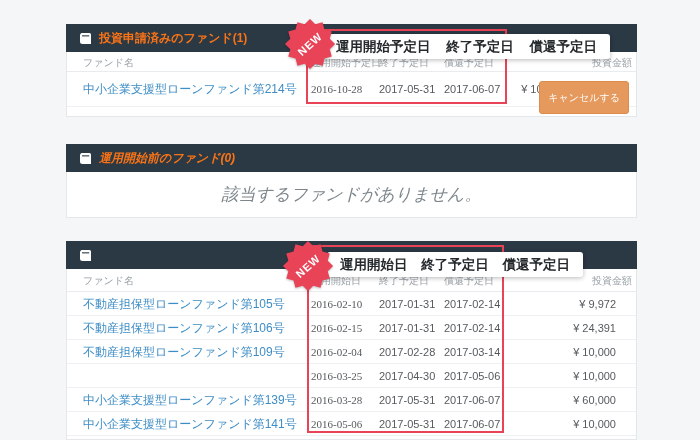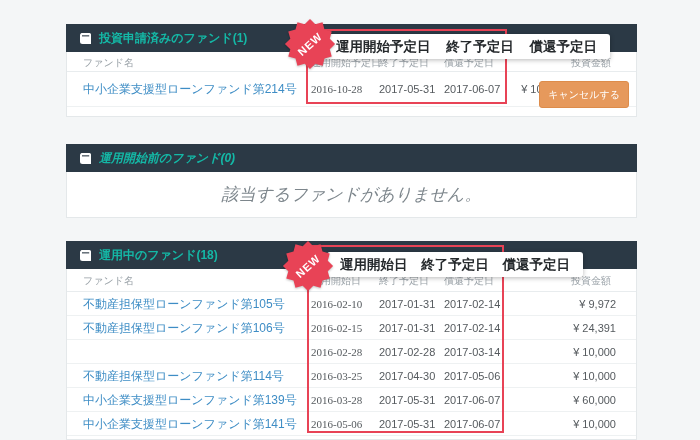--- a/index.html
+++ b/index.html
@@ -8,44 +8,44 @@
     position:relative;
     background:#f4f6f7;
     font-family:"Liberation Sans","DejaVu Sans",sans-serif;
   }
   .panel {
     position:absolute; left:66px; width:571px;
     background:#fff;
     border:1px solid #e4e8ea; border-top:none;
   }
   .panel-header {
-    height:28px; background:#2b3945; color:#14b8a6;
+    height:28px; background:#2b3945; color:#f97316;
     display:flex; align-items:center; gap:7px;
     padding:0 13px; font-size:12px; font-weight:bold;
     margin:-1px -1px 0 -1px;
   }
   .panel-body { position:relative; }
   .colhead { position:relative; border-bottom:1px solid #e8ecee; }
   .colhead span {
     position:absolute; font-size:10px; color:#9aa2a8; white-space:nowrap;
   }
   .row { position:relative; border-bottom:1px solid #eef1f2; }
   .row span { position:absolute; white-space:nowrap; }
   .c-name { left:16px; font-size:12px; color:#3e8dc5; cursor:pointer; }
   .c-start { left:244px;font-family:Liberation Serif, serif; } .c-end { left:312px; } .c-red { left:377px; }
   .c-date { font-size:11px; color:#555a5e; }
   .h-name { left:16px; } .h-start { left:244px; } .h-end { left:312px; } .h-red { left:377px; }
-  .h-amt { right:25px; }
+  .h-amt { right:4px; }
   .c-amt { font-size:11px; color:#555a5e; }
   
   .p1 .colhead { height:20px; } .p1 .colhead span { line-height:21px; }
   .p1 .row { height:35px; } .p1 .row span { line-height:35px; }
   .p1 .c-amt { right:72px; }
   .cancel-btn {
-    position:absolute; right:7px; top:9px; height:27px;
+    position:absolute; right:7px; top:9px; height:33px;
     background:#e6995c; border:1px solid #dd8c4b; border-radius:3px;
     color:#fff; font-size:10px; line-height:15px; padding:0 8px;
     cursor:pointer; font-family:inherit;
   }
   
   .empty-msg {
     height:45px; display:flex; align-items:center; justify-content:center;
     font-size:17px; color:#7d868c;
   }
   
@@ -128,21 +128,20 @@
 </section>
 
 <section class="panel p3" style="top:242px;height:198px;">
   <div class="panel-header">
     <span class="book-icon">
       <svg width="13" height="11" viewBox="0 0 13 11">
           <path fill="#fff" d="M2.5 0h8A1.5 1.5 0 0 1 12 1.5V11H3.5A2.5 2.5 0 0 1 1 8.5v-6A2.5 2.5 0 0 1 2.5 0z"></path>
           <rect x="3" y="2.3" width="7.2" height="1.1" fill="#2b3945"></rect>
         </svg>
     </span>
-    <span>運用中のファンド(18)</span>
   </div>
   <div class="panel-body">
     <div class="colhead">
       <span class="h-name">ファンド名</span>
       <span class="h-start">運用開始日</span>
       <span class="h-end">終了予定日</span>
       <span class="h-red">償還予定日</span>
       <span class="h-amt">投資金額</span>
     </div>
 
@@ -154,27 +153,27 @@
       <span class="c-amt">¥ 9,972</span>
     </div>
     <div class="row">
       <span class="c-name">不動産担保型ローンファンド第106号</span>
       <span class="c-start c-date">2016-02-15</span>
       <span class="c-end c-date">2017-01-31</span>
       <span class="c-red c-date">2017-02-14</span>
       <span class="c-amt">¥ 24,391</span>
     </div>
     <div class="row">
-      <span class="c-start c-date">2016-02-28</span>
+      <span class="c-name">不動産担保型ローンファンド第109号</span>
+      <span class="c-start c-date">2016-02-04</span>
       <span class="c-end c-date">2017-02-28</span>
       <span class="c-red c-date">2017-03-14</span>
       <span class="c-amt">¥ 10,000</span>
     </div>
     <div class="row">
-      <span class="c-name">不動産担保型ローンファンド第114号</span>
       <span class="c-start c-date">2016-03-25</span>
       <span class="c-end c-date">2017-04-30</span>
       <span class="c-red c-date">2017-05-06</span>
       <span class="c-amt">¥ 10,000</span>
     </div>
     <div class="row">
       <span class="c-name">中小企業支援型ローンファンド第139号</span>
       <span class="c-start c-date">2016-03-28</span>
       <span class="c-end c-date">2017-05-31</span>
       <span class="c-red c-date">2017-06-07</span>

